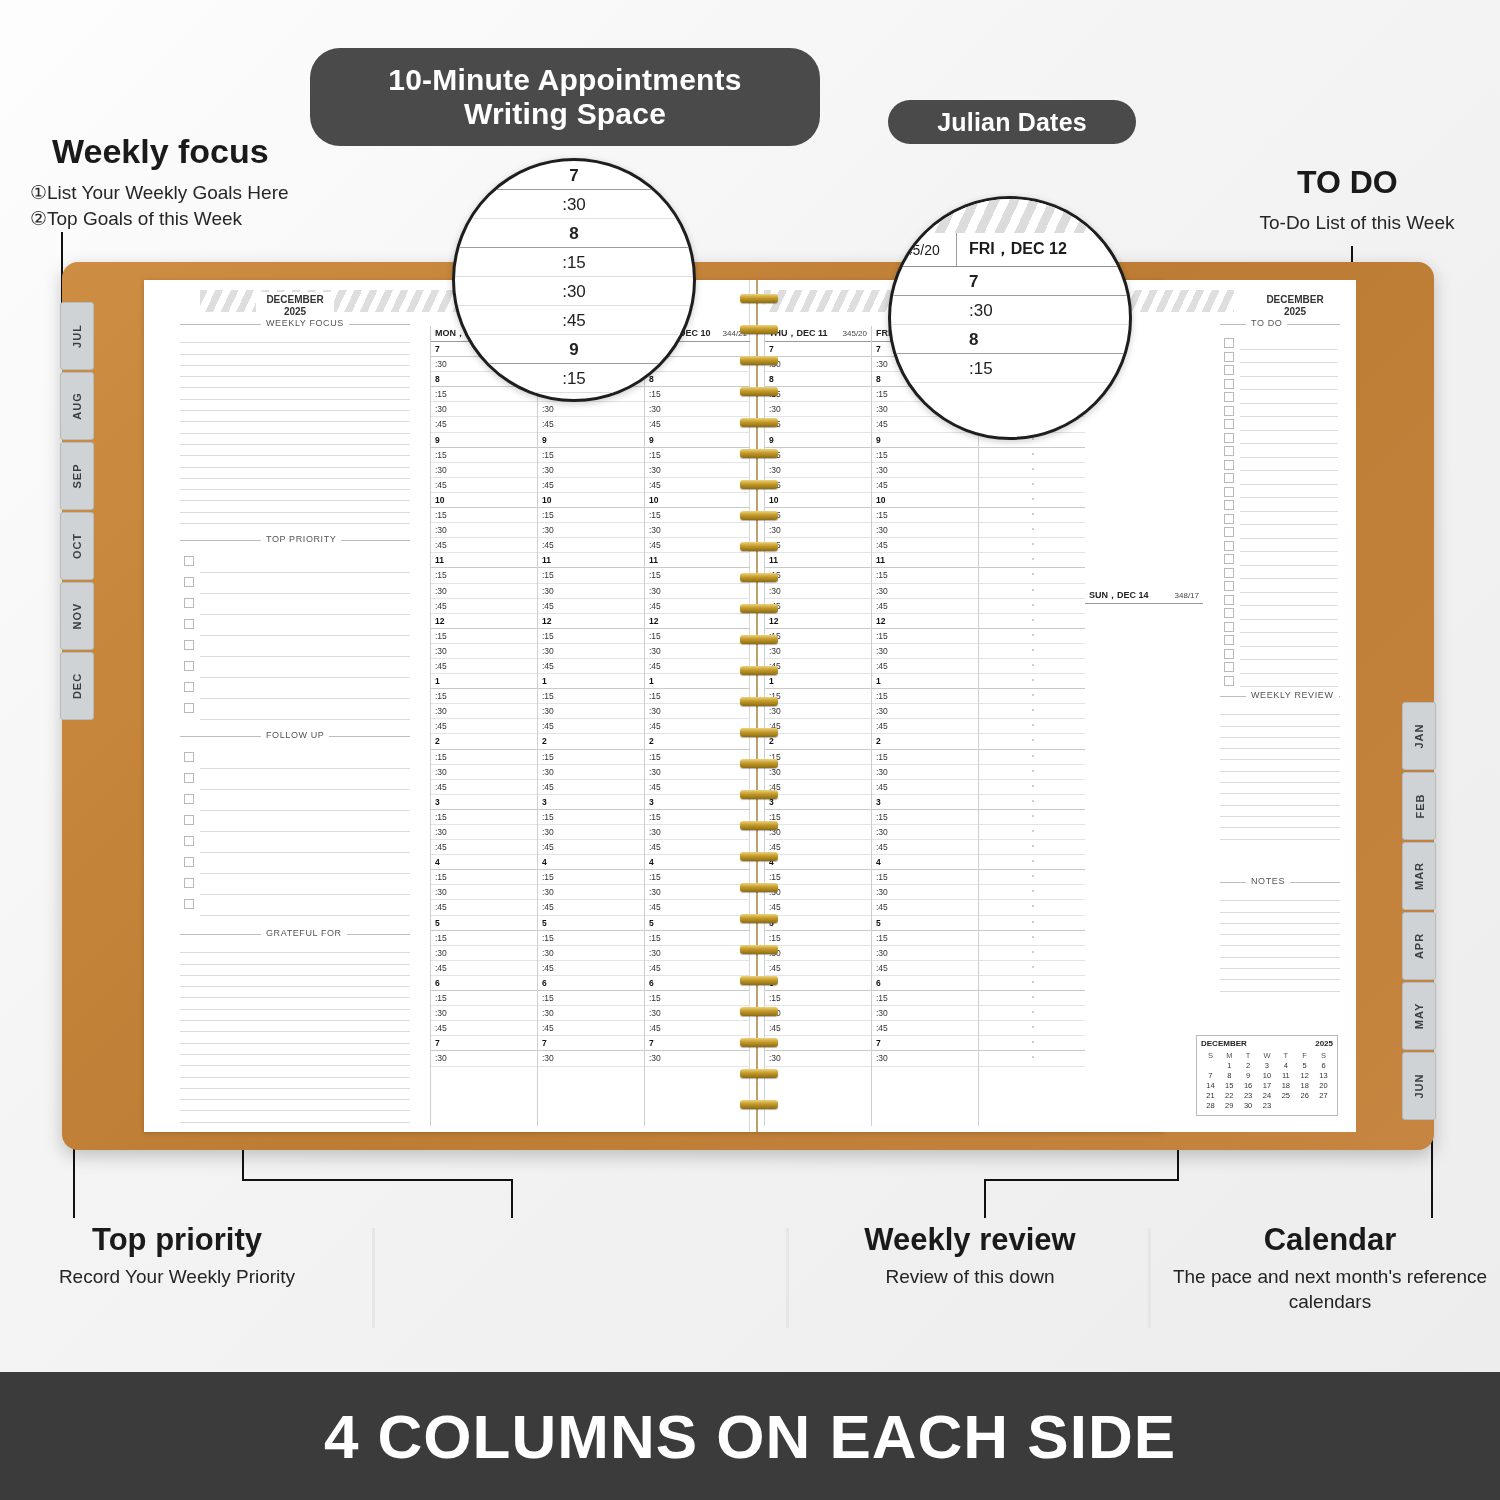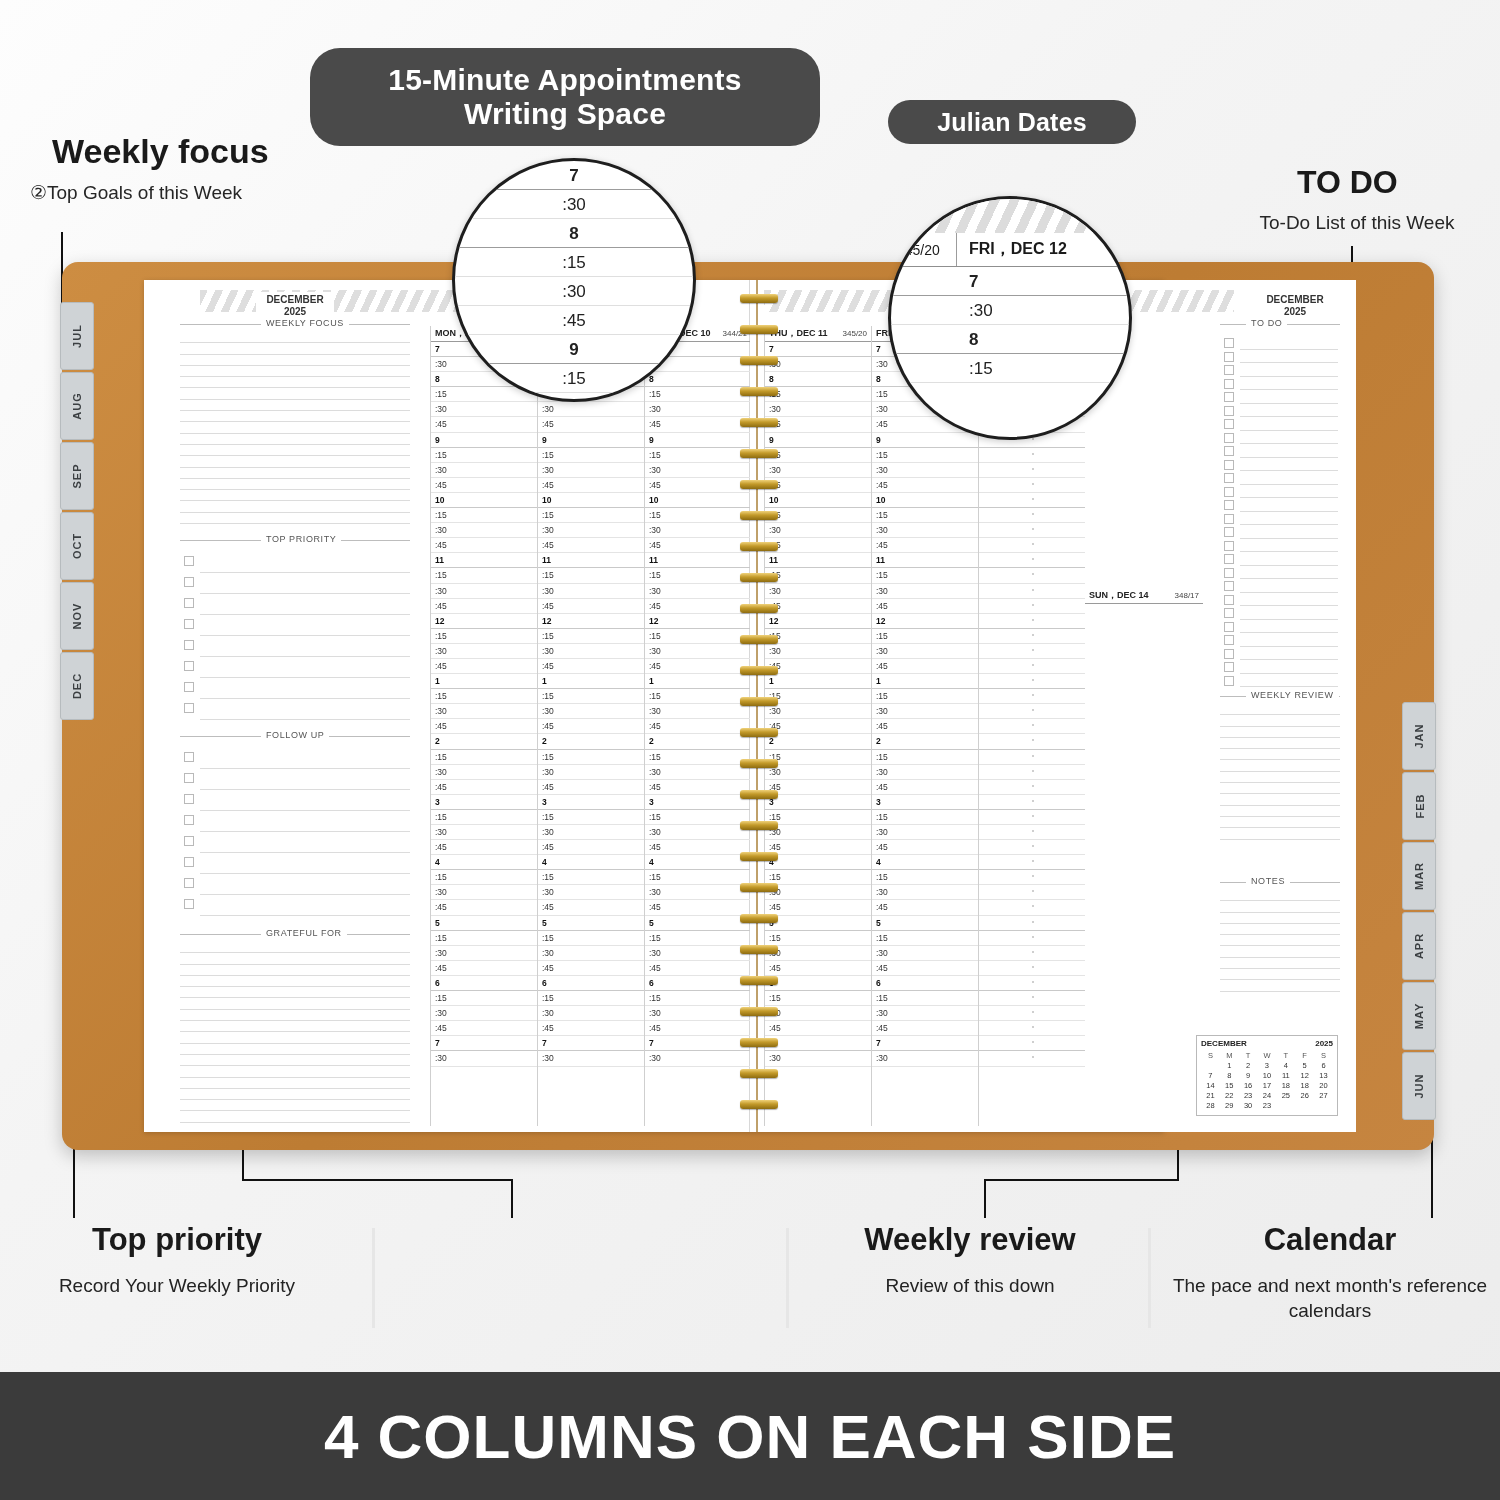--- a/index.html
+++ b/index.html
@@ -34,21 +34,21 @@
   .sub { position:absolute; font-size:19px; color:#262626; line-height:1.38; }
 
   #h-weekly { left:52px; top:132px; font-size:34px; }
   #s-weekly { left:30px; top:180px; width:360px; }
   #h-todo { left:1297px; top:164px; font-size:32px; }
   #s-todo { left:1212px; top:210px; width:290px; text-align:center; }
 
   
   .bhead { position:absolute; text-align:center; }
   .bhead .t { font-size:31px; font-weight:bold; }
-  .bhead .d { font-size:19px; color:#232323; line-height:1.32; margin-top:15px; }
+  .bhead .d { font-size:19px; color:#232323; line-height:1.32; margin-top:6px; }
   #b-top { left:22px; top:1222px; width:310px; }
   #b-grateful { left:400px; top:1222px; width:360px; }
   #b-review { left:810px; top:1222px; width:320px; }
   #b-cal { left:1170px; top:1222px; width:320px; }
 
   .vdiv { position:absolute; width:3px; background:#e6e6e6; top:1228px; height:100px; }
 
   
   #banner {
     position:absolute; left:0; top:1372px; width:1500px; height:128px;
@@ -199,28 +199,29 @@
       <path d="M1432,1218 L1432,1074 L1356,1074"></path>
       <path d="M1356,1074 l14,-5 l0,10 z" fill="#111" stroke="none"></path>
 
       <path d="M560,402 L560,414" stroke-width="1.6"></path>
       <path d="M1008,440 L1008,452" stroke-width="1.6"></path>
     </g>
   </svg>
 
   <div class="pill" id="pill-appt">
     <div>
-      <div>15-Minute Appointments</div>
+      <div>10-Minute Appointments</div>
       <div>Writing Space</div>
     </div>
   </div>
   <div class="pill" id="pill-julian">Julian Dates</div>
 
   <div class="heading" id="h-weekly">Weekly focus</div>
   <div class="sub" id="s-weekly">
+    <div>①List Your Weekly Goals Here</div>
     <div>②Top Goals of this Week</div>
   </div>
   <div class="heading" id="h-todo">TO DO</div>
   <div class="sub" id="s-todo">To-Do List of this Week</div>
 
   <div id="book">
 
     <div id="tabs-left">
         <div class="tab" style="left: -2px; top: 40px; height: 68px;">
           <span>JUL</span>

